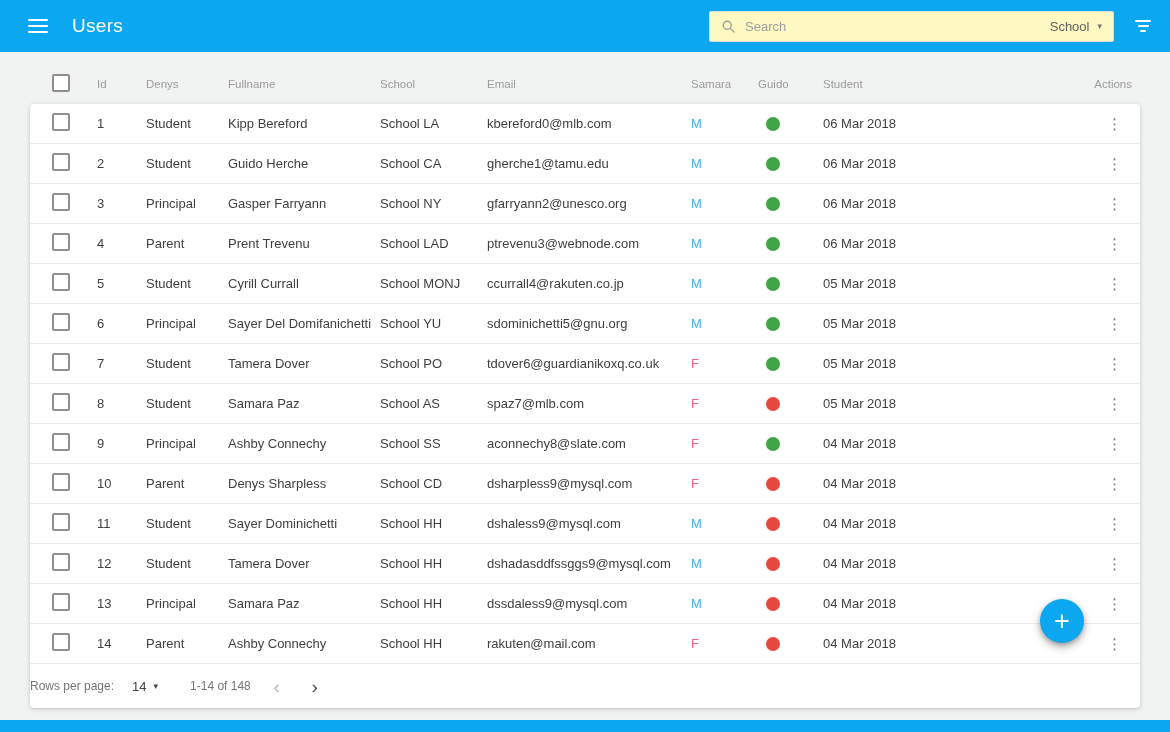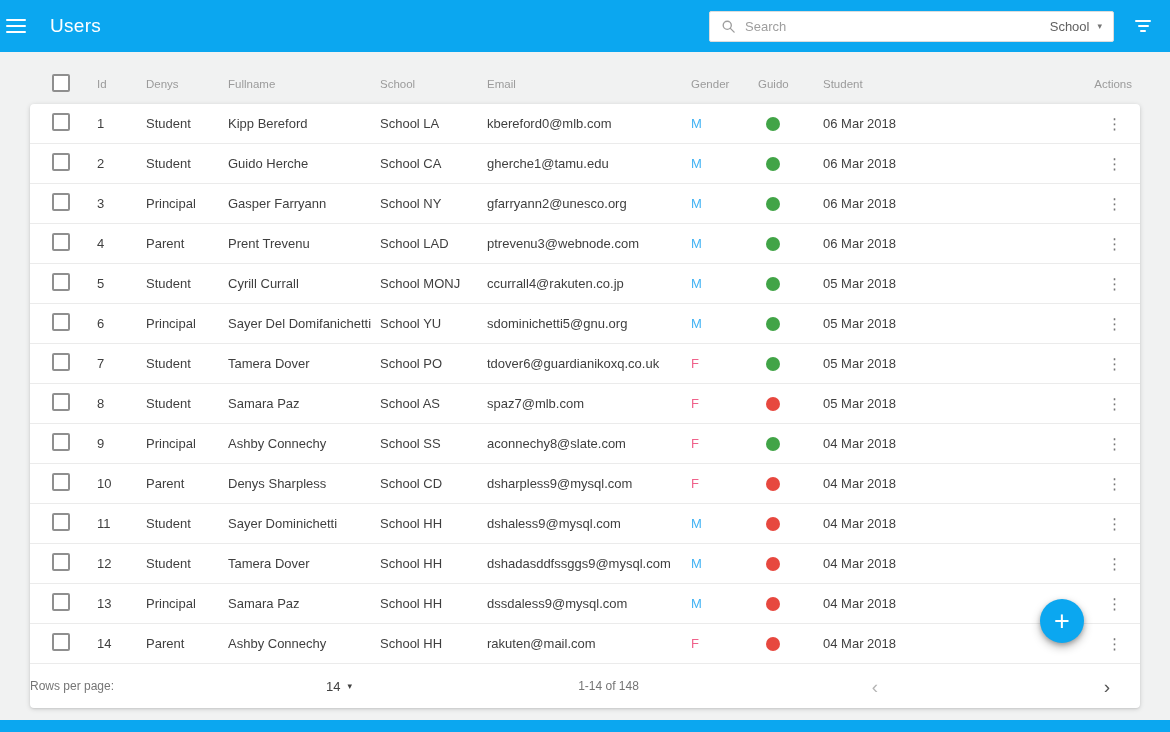--- a/index.html
+++ b/index.html
@@ -11,30 +11,30 @@
     position: relative;
   }
 
   
   .app-bar {
     height: 52px;
     background: var(--accent, #0ba7f0);
     display: flex;
     align-items: center;
     justify-content: space-between;
-    padding: 0 16px 0 6px;
+    padding: 0 16px 0 28px;
   }
   .bar-left { display: flex; align-items: center; gap: 24px; }
   .menu-btn { width: 20px; display: flex; flex-direction: column; gap: 4px; background: none; border: none; cursor: pointer; padding: 2px 0; }
   .menu-btn .bar { height: 2px; background: #fff; border-radius: 1px; }
   .app-title { color: #fff; font-size: 19px; font-weight: 500; letter-spacing: .3px; }
   .bar-right { display: flex; align-items: center; gap: 18px; }
   .search-box {
     width: 405px; height: 31px;
-    background: #ffffff;
+    background: #fef9c3;
     border: 1px solid #dcdcdc;
     border-radius: 2px;
     display: flex; align-items: center;
     padding: 0 11px;
   }
   .search-box input {
     flex: 1; border: none; outline: none;
     font-family: "Liberation Sans", sans-serif;
     font-size: 13px; color: #424242;
     margin-left: 9px; background: transparent;
@@ -74,28 +74,28 @@
   .cell-active { padding-left: 8px; display: flex; align-items: center; }
   .dot { width: 14px; height: 14px; border-radius: 50%; display: inline-block; }
   .dot.on  { background: var(--active-green, #41a447); }
   .dot.off { background: var(--active-red, #e7483f); }
   .cell-actions { text-align: right; padding-right: 14px; overflow: visible; }
   .kebab { border: none; background: none; color: #757575; font-size: 15px; cursor: pointer; line-height: 1; padding: 2px 4px; }
 
   
   .table-footer {
     height: 44px;
-    display: flex; align-items: center; justify-content: space-between;
+    display: flex; align-items: center; justify-content: flex-start;
     padding-right: 21px;
     color: #757575; font-size: 12px;
   }
   .rpp-label { margin-right: 18px; }
   .rpp-select { display: flex; align-items: center; gap: 7px; color: #424242; font-size: 13px; cursor: pointer; margin-right: 32px; }
   .rpp-select .caret { color: #424242; }
-  .range-label { margin-right: 30px; }
+  .range-label { margin-right: 14px; }
   .pg-btn { border: none; background: none; font-size: 19px; line-height: 1; cursor: pointer; width: 24px; height: 24px; }
   .pg-btn.prev { color: #b5b5b5; margin-right: 14px; }
   .pg-btn.next { color: #545454; }
 
   
   .fab {
     position: absolute; left: 1040px; top: 599px;
     width: 44px; height: 44px; border-radius: 50%;
     background: var(--accent, #0ba7f0);
     border: none; cursor: pointer;
@@ -147,21 +147,21 @@
 
     <div class="table-header grid">
       <div class="cell cell-checkbox">
         <span class="checkbox"></span>
       </div>
       <div class="cell">Id</div>
       <div class="cell">Denys</div>
       <div class="cell">Fullname</div>
       <div class="cell">School</div>
       <div class="cell">Email</div>
-      <div class="cell">Gender</div>
+      <div class="cell">Samara</div>
       <div class="cell">Guido</div>
       <div class="cell">Student</div>
       <div class="cell hdr-actions">Actions</div>
     </div>
 
     <section class="card">
       <div id="table-body">
   <div class="row grid">
     <div class="cell cell-checkbox">
       <span class="checkbox"></span>

